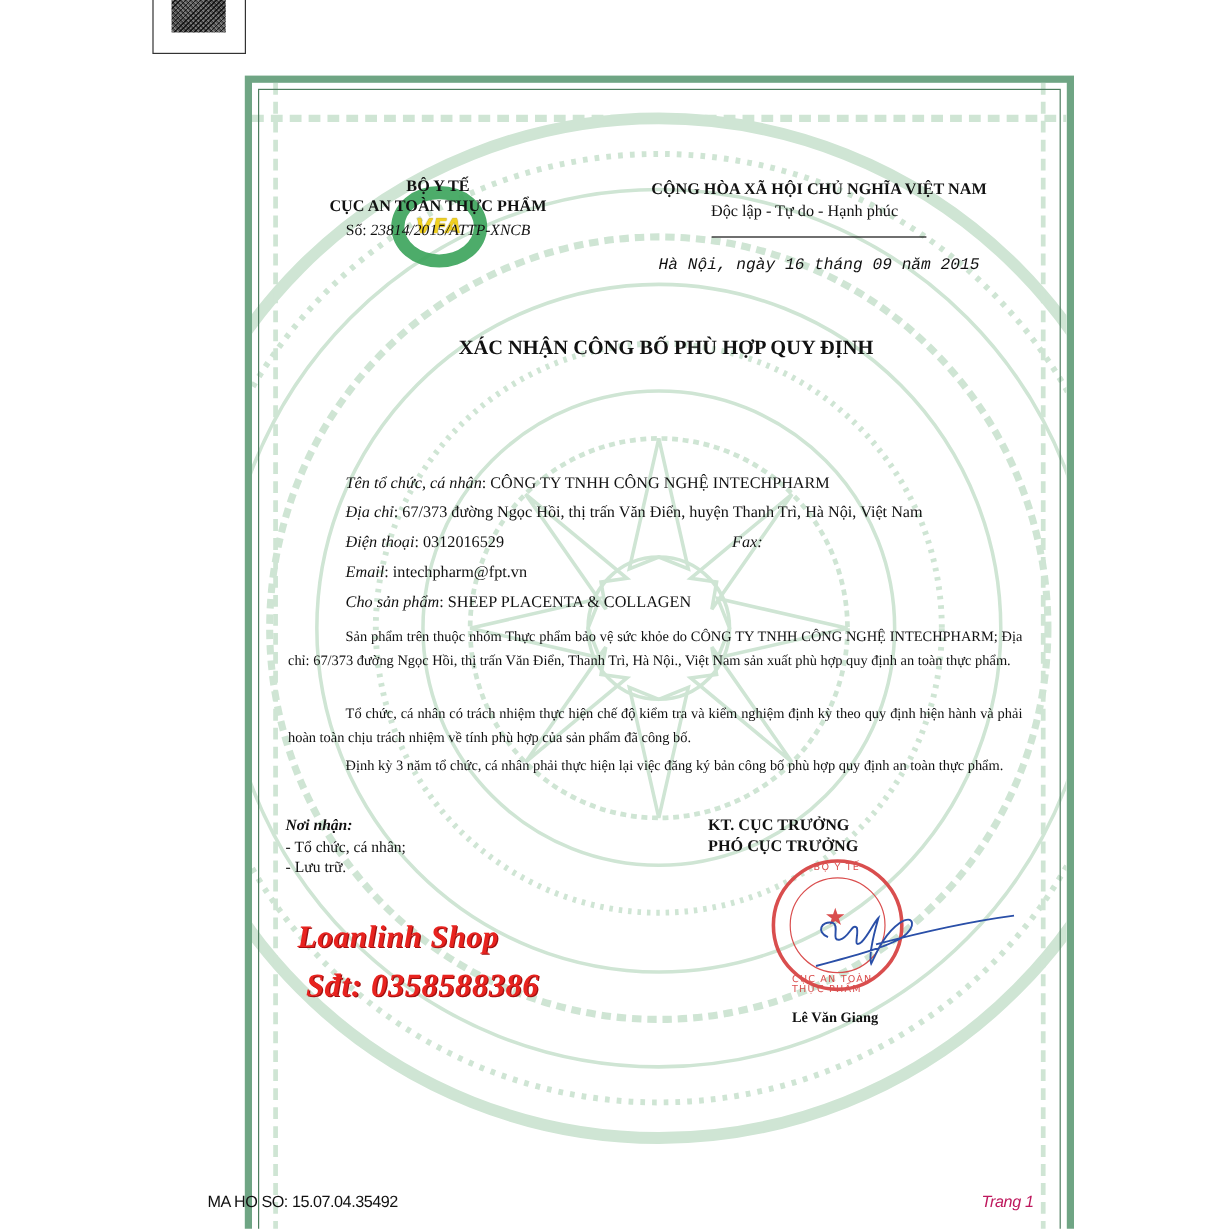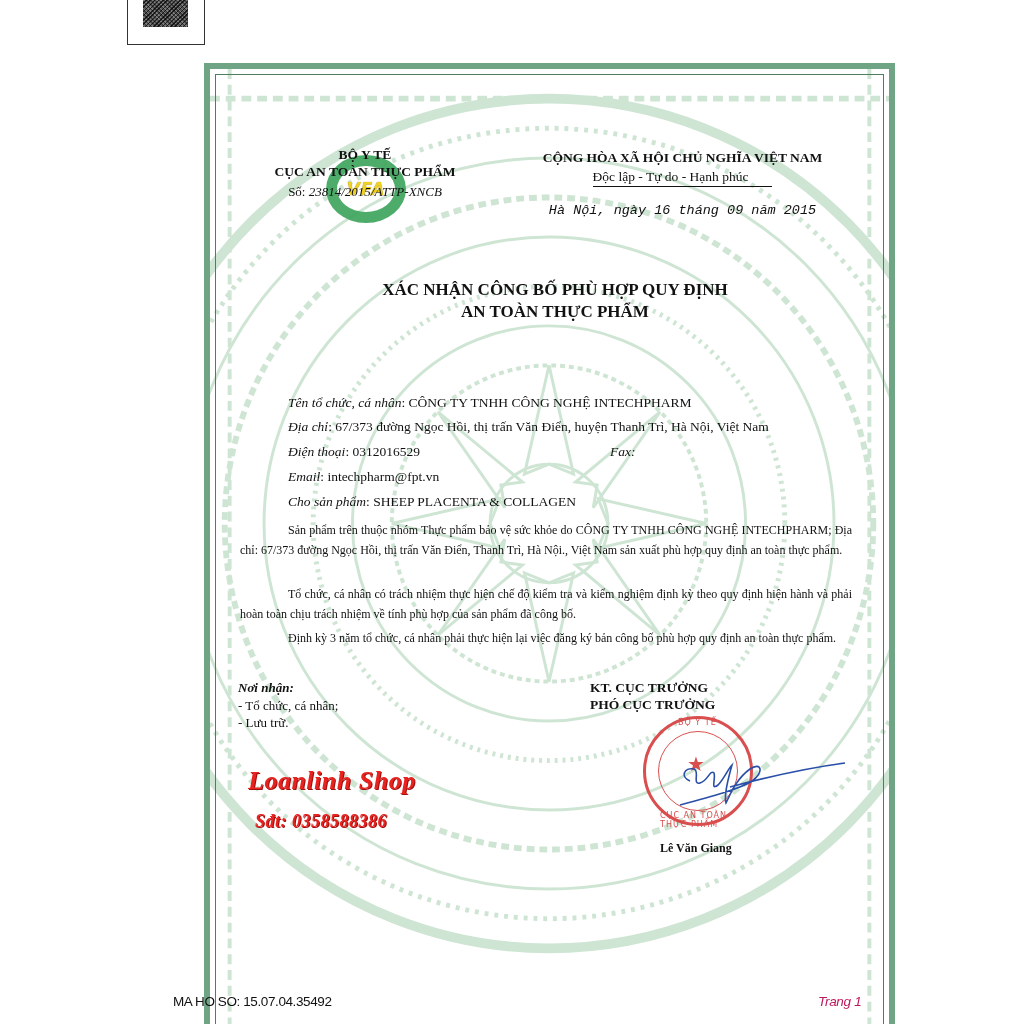--- a/index.html
+++ b/index.html
@@ -44,21 +44,21 @@
     }
     .vfa-text {
       position: absolute; left: 124px; top: 110px; width: 64px; text-align: center;
       font-family: "DejaVu Sans", sans-serif; font-weight: bold; font-style: italic;
       font-size: 17px; color: #f0d020; letter-spacing: 1px;
       text-shadow: 0 0 1px #8a7000;
     }
 
     .hdr-right { left: 300px; top: 80px; width: 345px; text-align: center; }
     .hdr-right .l1 { font-weight: bold; font-size: 13.5px; line-height: 18px; }
-    .hdr-right .l2 { font-size: 13.5px; line-height: 18px; display: inline-block; border-bottom: 1px solid #111; padding: 0 24px 0 0; }
+    .hdr-right .l2 { font-size: 13.5px; line-height: 18px; display: inline-block; border-bottom: 1px solid #111; padding: 0 24px 12px 0; }
     .hdr-right .date { font-style: italic; font-size: 13.5px; margin-top: 16px; font-family: Liberation Mono, monospace; }
 
     .title { left: 20px; top: 210px; width: 650px; text-align: center; font-weight: bold; font-size: 17px; line-height: 22px; }
 
     .body-text { font-size: 13.5px; line-height: 24.5px; }
     .field-label { font-style: italic; }
     .para { position: absolute; left: 30px; width: 612px; font-size: 12px; line-height: 19.5px; text-align: justify; text-indent: 48px; white-space: normal; }
 
     .sign-title { position: absolute; left: 380px; top: 610px; width: 220px; font-weight: bold; font-size: 13.5px; line-height: 17px; }
     .recipients { position: absolute; left: 28px; top: 610px; font-size: 13px; line-height: 17.5px; }
@@ -77,21 +77,21 @@
     .stamp-bottom { position: absolute; left: 14px; top: 92px; font-size: 8px; color: #d84545; font-family: "DejaVu Sans", sans-serif; letter-spacing: 1px; }
     .signature { position: absolute; left: 460px; top: 670px; width: 180px; height: 70px; }
 
     .signer { position: absolute; left: 450px; top: 772px; font-weight: bold; font-size: 12px; }
 
     .shop {
       position: absolute; left: 38px; top: 692px; font-family: "Liberation Serif", serif;
       font-style: italic; font-weight: bold; color: #e8231f; font-size: 26px; line-height: 40px;
       text-shadow: 1px 1px 0 #a01010; letter-spacing: 0.5px;
     }
-    .shop .l2 { margin-left: -16px; font-size: 18px; padding-left: 23px; }
+    .shop .l2 { margin-left: -16px; font-size: 27px; padding-left: 23px; }
 
     .footer-left { position: absolute; left: 173px; top: 994px; font-family: "Liberation Sans", sans-serif; font-size: 13.5px; color: #111; letter-spacing: -0.4px; }
     .footer-right { position: absolute; left: 818px; top: 994px; font-family: "Liberation Sans", sans-serif; font-size: 13.5px; color: #be185d; letter-spacing: -0.3px; font-style: italic; }
   </style>
 </head>
 <body>
 
 <div class="qr-box">
   <div class="qr-code"></div>
 </div>
@@ -140,21 +140,20 @@
     </div>
 
     <div class="abs hdr-right">
       <div class="l1">CỘNG HÒA XÃ HỘI CHỦ NGHĨA VIỆT NAM</div>
       <div class="l2">Độc lập - Tự do - Hạnh phúc</div>
       <div class="date">Hà Nội, ngày 16 tháng 09 năm 2015</div>
     </div>
 
     <div class="abs title">
       <div>XÁC NHẬN CÔNG BỐ PHÙ HỢP QUY ĐỊNH</div>
-      <div>AN TOÀN THỰC PHẨM</div>
     </div>
 
     <div class="abs body-text" style="left:78px; top:322px;">
       <span class="field-label">Tên tổ chức, cá nhân</span><span>: CÔNG TY TNHH CÔNG NGHỆ INTECHPHARM</span>
     </div>
     <div class="abs body-text" style="left:78px; top:346px;">
       <span class="field-label">Địa chỉ</span><span>: 67/373 đường Ngọc Hồi, thị trấn Văn Điển, huyện Thanh Trì, Hà Nội, Việt Nam</span>
     </div>
     <div class="abs body-text" style="left:78px; top:371px;">
       <span class="field-label">Điện thoại</span><span>: 0312016529</span>

